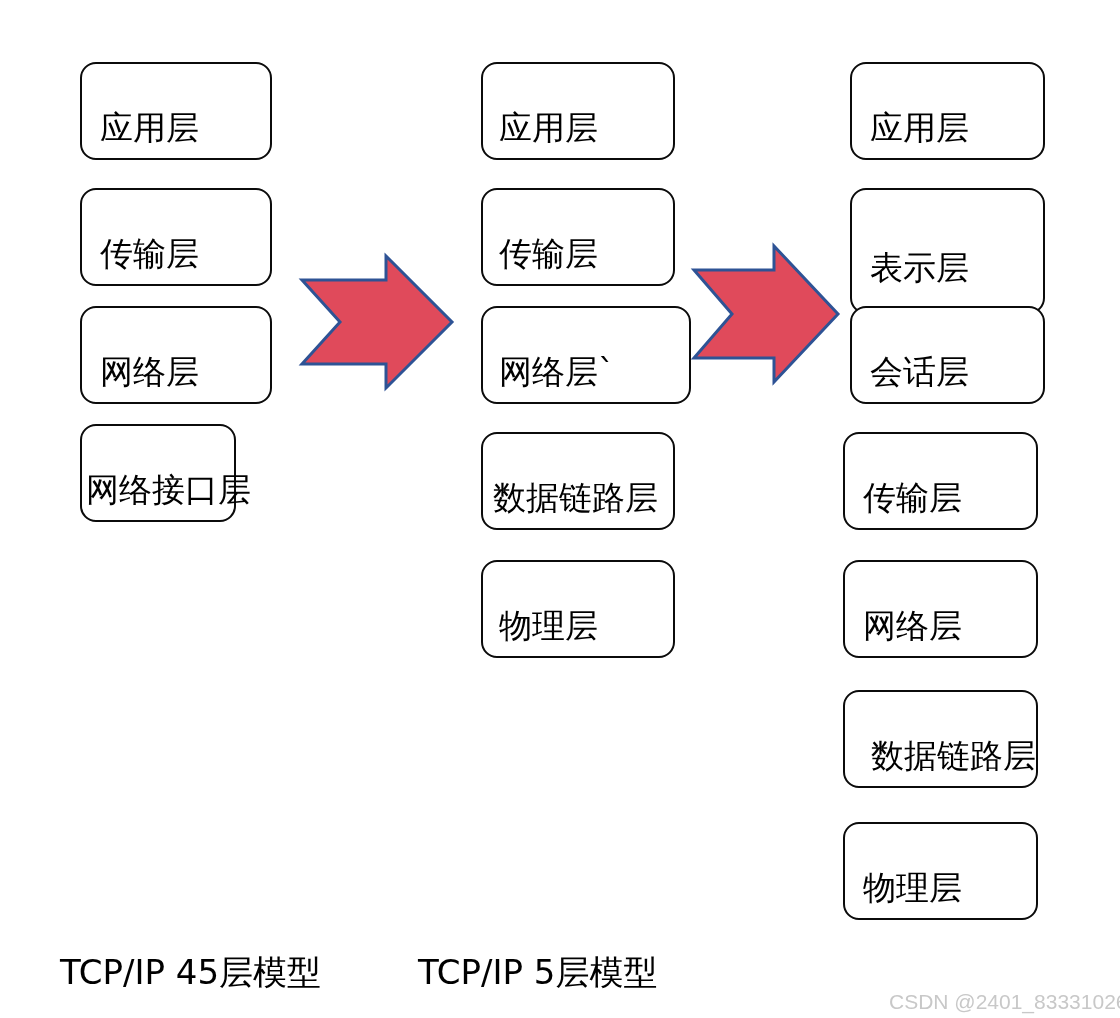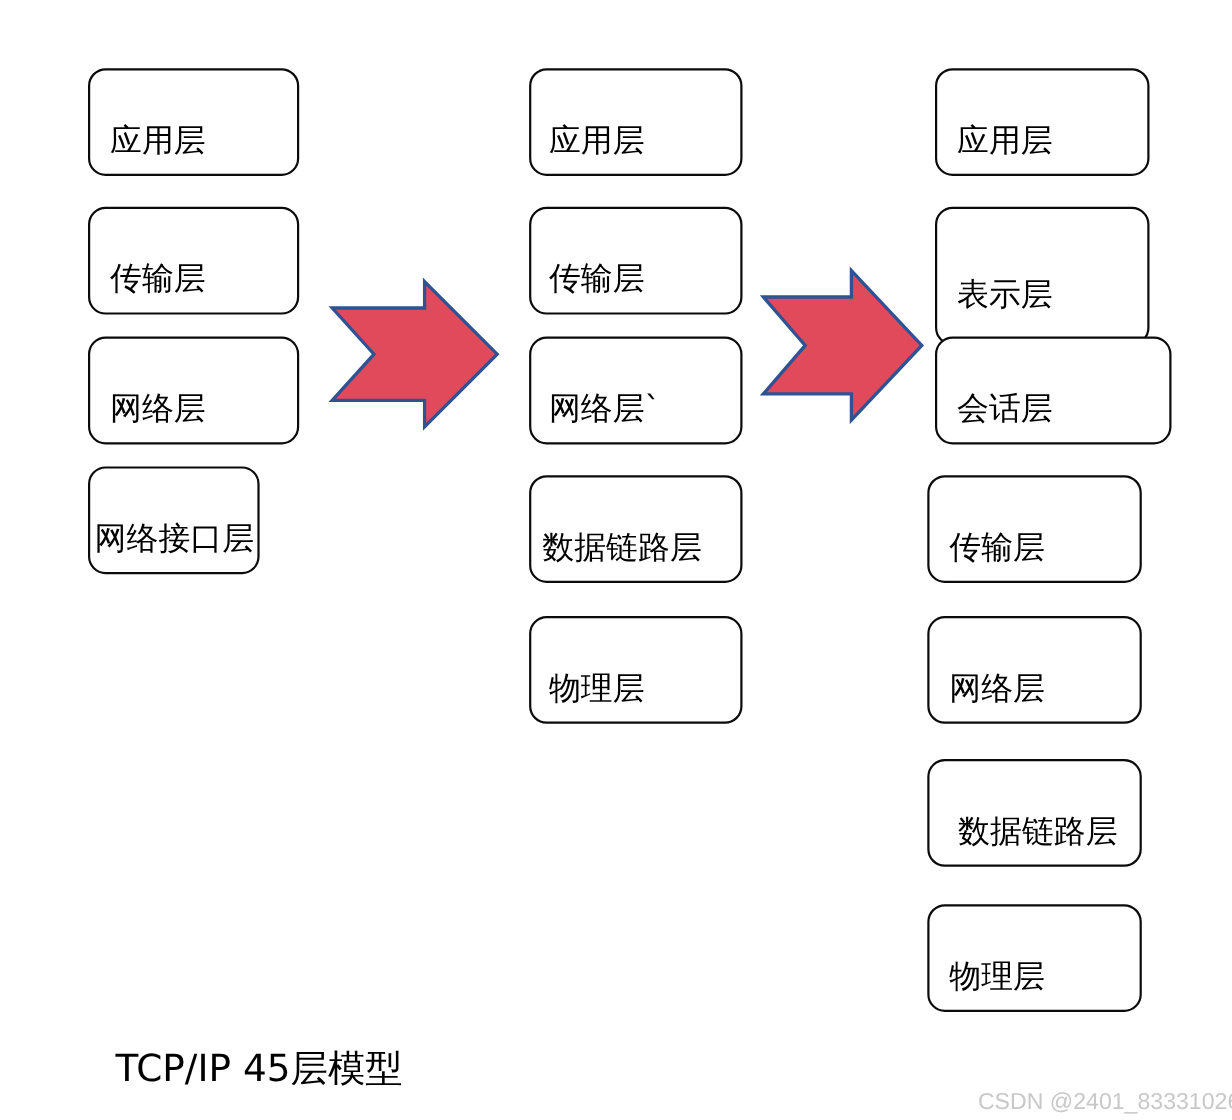--- a/index.html
+++ b/index.html
@@ -30,21 +30,21 @@
     box-sizing: border-box;
     background: #ffffff;
     border: 2px solid #0b0b0b;
     border-radius: 16px;
     display: flex;
     align-items: center;
     overflow: visible;
     white-space: nowrap;
   }
   .layer-label {
-    font-size: 29px;
+    font-size: 33px;
     line-height: 1;
     letter-spacing: 0px;
     color: #000000;
     white-space: nowrap;
     font-family: "DejaVu Sans", "Liberation Sans", sans-serif;
     margin-top: 32px;
   }
 
   
   .col-tcp4 .layer-label { padding-left: 18px; }
@@ -108,21 +108,21 @@
     </svg>
   </div>
 
   <div class="col col-tcp5">
     <div class="layer-box" style="left:481px; top:62px; width:194px; height:98px;">
       <span class="layer-label">应用层</span>
     </div>
     <div class="layer-box" style="left:481px; top:188px; width:194px; height:98px;">
       <span class="layer-label">传输层</span>
     </div>
-    <div class="layer-box" style="left:481px; top:306px; width:194px; height:98px;">
+    <div class="layer-box" style="left:481px; top:306px; width:210px; height:98px;">
       <span class="layer-label">网络层`</span>
     </div>
     <div class="layer-box wide" style="left:481px; top:432px; width:194px; height:98px;">
       <span class="layer-label">数据链路层</span>
     </div>
     <div class="layer-box" style="left:481px; top:560px; width:194px; height:98px;">
       <span class="layer-label">物理层</span>
     </div>
   </div>
 
@@ -132,36 +132,37 @@
     </svg>
   </div>
 
   <div class="col col-osi">
     <div class="layer-box" style="left:850px; top:62px; width:195px; height:98px;">
       <span class="layer-label">应用层</span>
     </div>
     <div class="layer-box" style="left:850px; top:188px; width:195px; height:126px;">
       <span class="layer-label">表示层</span>
     </div>
-    <div class="layer-box" style="left:850px; top:306px; width:215px; height:98px;">
+    <div class="layer-box" style="left:850px; top:306px; width:195px; height:98px;">
       <span class="layer-label">会话层</span>
     </div>
     <div class="layer-box" style="left:843px; top:432px; width:195px; height:98px;">
       <span class="layer-label">传输层</span>
     </div>
     <div class="layer-box" style="left:843px; top:560px; width:195px; height:98px;">
       <span class="layer-label">网络层</span>
     </div>
     <div class="layer-box wide" style="left:843px; top:690px; width:195px; height:98px;">
       <span class="layer-label">数据链路层</span>
     </div>
     <div class="layer-box" style="left:843px; top:822px; width:195px; height:98px;">
       <span class="layer-label">物理层</span>
     </div>
   </div>
 
-  <div class="caption" style="left:60px; top:955px;margin-left:45px;">TCP/IP 45层模型</div>
+  <div class="caption" style="left:60px; top:955px;">TCP/IP 45层模型</div>
 
+  <div class="caption" style="left:418px; top:955px;">TCP/IP 5层模型</div>
 
 
   <div class="watermark" style="left:889px; top:991px;">CSDN @2401_83331026</div>
 
 </div>
 
 </body></html>

